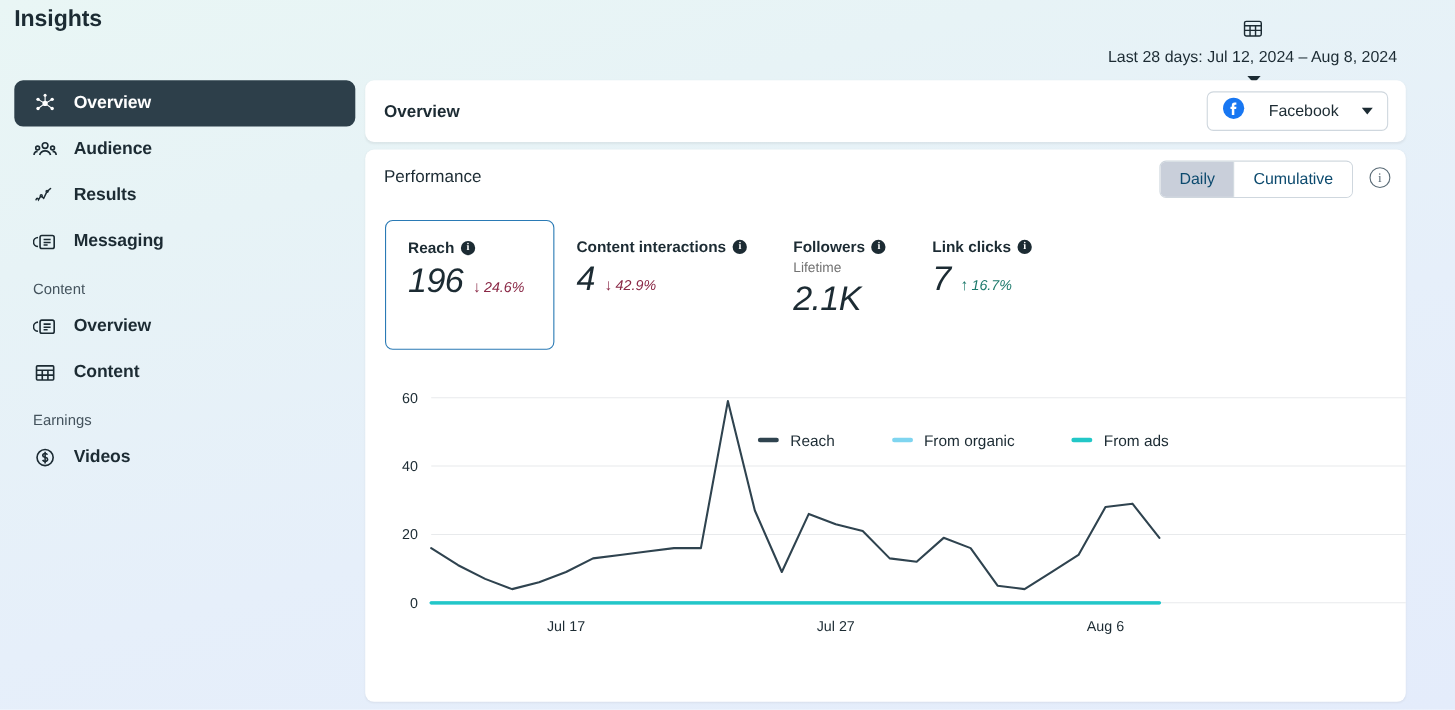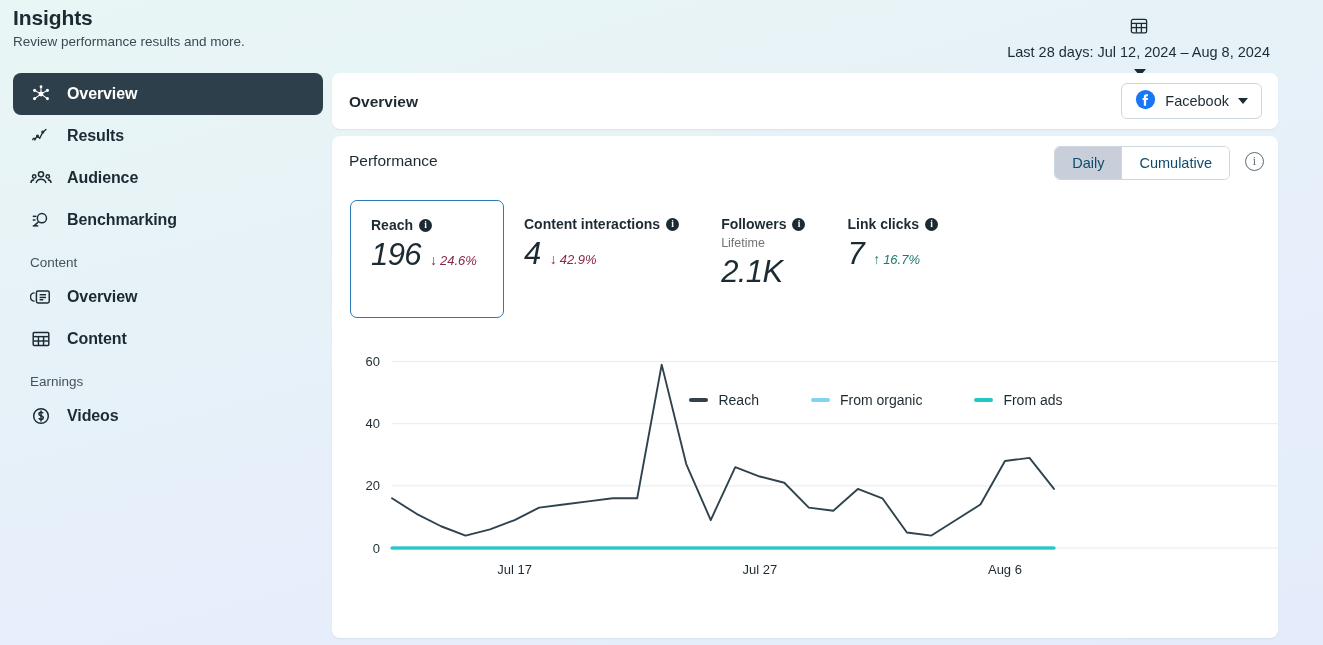--- a/index.html
+++ b/index.html
@@ -53,21 +53,21 @@
   
   .card {
     position: absolute; background: #ffffff; border-radius: 8px;
     box-shadow: 0 1px 2px rgba(0,0,0,0.06);
   }
   #overview-card { left: 332px; top: 73px; width: 946px; height: 56px; }
   .ov-title { position: absolute; left: 17px; top: 20px; font-size: 15.5px; font-weight: 700; color: #1c2b33; }
   .fb-btn {
     position: absolute; right: 16px; top: 10px; height: 36px;
     border: 1px solid #cfd7de; border-radius: 6px; background: #fff;
-    display: flex; align-items: center; gap: 9px; padding: 0 13px; cursor: pointer;
+    display: flex; align-items: center; gap: 21px; padding: 0 13px; cursor: pointer;
   }
   .fb-label { font-size: 14.5px; color: #1c2b33; }
   .fb-caret { width: 0; height: 0; border-left: 5px solid transparent; border-right: 5px solid transparent; border-top: 6px solid #1c2b33; }
 
   #perf-card { left: 332px; top: 136px; width: 946px; height: 502px; }
   .perf-title { position: absolute; left: 17px; top: 16px; font-size: 15.5px; font-weight: 400; color: #1c2b33; }
 
   .seg {
     position: absolute; right: 48px; top: 10px; height: 34px;
     border: 1px solid #cfd7de; border-radius: 6px; overflow: hidden; display: flex;
@@ -120,21 +120,20 @@
   .legend-swatch { width: 19px; height: 4px; border-radius: 2px; }
   .legend-label { font-size: 14px; color: #1c2b33; }
 </style>
 </head>
 <body>
 
 <div class="page">
 
   <div class="hdr">
     <div class="hdr-title">Insights</div>
-    <div class="hdr-sub">Review performance results and more.</div>
 
     <div class="date-picker">
       <span class="cal-icon">
         <svg viewBox="0 0 18 18" width="18" height="18" fill="none" stroke="#1c2b33" stroke-width="1.3">
           <rect x="1.4" y="2.4" width="15.2" height="13.4" rx="1.6"></rect>
           <line x1="1.4" y1="6.4" x2="16.6" y2="6.4"></line>
           <line x1="1.4" y1="10.6" x2="16.6" y2="10.6"></line>
           <line x1="6.4" y1="6.4" x2="6.4" y2="15.8"></line>
           <line x1="11.4" y1="6.4" x2="11.4" y2="15.8"></line>
         </svg>
@@ -156,56 +155,56 @@
           <circle cx="19" cy="17" r="1.7" fill="#fff" stroke="none"></circle>
           <circle cx="12" cy="4" r="1.5" fill="#fff" stroke="none"></circle>
           <path d="M12 12 L5 8 M12 12 L19 8 M12 12 L5 17 M12 12 L19 17 M12 12 L12 4" stroke="#fff" stroke-width="1.1"></path>
         </svg>
       </span>
       <span class="nav-label">Overview</span>
     </div>
 
     <div class="nav-item">
       <span class="nav-icon">
-        <svg viewBox="0 0 24 24" width="22" height="22">
-          <path d="M3 16 q1.2 -3 2.4 0 l2.4 -4 l2.8 2.4 l3.2 -6.4 l3.6 -3.2" stroke="#1c2b33" stroke-width="1.5" fill="none" stroke-linecap="round"></path>
-          <circle cx="8.2" cy="12" r="1.1" fill="none" stroke="#1c2b33" stroke-width="1.2"></circle>
-          <circle cx="14" cy="7.6" r="1.1" fill="none" stroke="#1c2b33" stroke-width="1.2"></circle>
-        </svg>
-      </span>
-      <span class="nav-label">Results</span>
-    </div>
-
-    <div class="nav-item">
-      <span class="nav-icon">
         <svg viewBox="0 0 24 24" width="22" height="22" fill="none" stroke="#1c2b33" stroke-width="1.4">
           <circle cx="12" cy="8" r="2.8"></circle>
           <path d="M6.6 17.4 a5.6 5.6 0 0 1 10.8 0"></path>
           <circle cx="4.6" cy="10.4" r="1.9"></circle>
           <path d="M1 17.4 a3.8 3.8 0 0 1 3.6 -3.6"></path>
           <circle cx="19.4" cy="10.4" r="1.9"></circle>
           <path d="M23 17.4 a3.8 3.8 0 0 0 -3.6 -3.6"></path>
         </svg>
       </span>
       <span class="nav-label">Audience</span>
     </div>
 
-
-    <div class="nav-item">
-      <span class="nav-icon">
-        <svg viewBox="0 0 24 24" width="22" height="22" fill="none" stroke="#1c2b33" stroke-width="1.5">
-          <circle cx="13" cy="10" r="5"></circle>
-          <line x1="9.2" y1="13.8" x2="4.6" y2="18.4"></line>
-          <line x1="3" y1="8" x2="7" y2="8"></line>
-          <line x1="3" y1="12" x2="6" y2="12"></line>
-          <line x1="3" y1="18.4" x2="9" y2="18.4"></line>
-        </svg>
-      </span>
-      <span class="nav-label">Benchmarking</span>
-    </div>
+    <div class="nav-item">
+      <span class="nav-icon">
+        <svg viewBox="0 0 24 24" width="22" height="22">
+          <path d="M3 16 q1.2 -3 2.4 0 l2.4 -4 l2.8 2.4 l3.2 -6.4 l3.6 -3.2" stroke="#1c2b33" stroke-width="1.5" fill="none" stroke-linecap="round"></path>
+          <circle cx="8.2" cy="12" r="1.1" fill="none" stroke="#1c2b33" stroke-width="1.2"></circle>
+          <circle cx="14" cy="7.6" r="1.1" fill="none" stroke="#1c2b33" stroke-width="1.2"></circle>
+        </svg>
+      </span>
+      <span class="nav-label">Results</span>
+    </div>
+
+    <div class="nav-item">
+      <span class="nav-icon">
+        <svg viewBox="0 0 24 24" width="22" height="22" fill="none" stroke="#1c2b33" stroke-width="1.4">
+          <rect x="7" y="5.5" width="14" height="13" rx="1.8"></rect>
+          <line x1="10.5" y1="9.5" x2="17.5" y2="9.5"></line>
+          <line x1="10.5" y1="12.5" x2="17.5" y2="12.5"></line>
+          <line x1="10.5" y1="15" x2="14.5" y2="15"></line>
+          <path d="M5 7.5 a3 3 0 0 0 0 9"></path>
+        </svg>
+      </span>
+      <span class="nav-label">Messaging</span>
+    </div>
+
 
     <div class="nav-section">Content</div>
 
     <div class="nav-item">
       <span class="nav-icon">
         <svg viewBox="0 0 24 24" width="22" height="22" fill="none" stroke="#1c2b33" stroke-width="1.4">
           <rect x="7" y="5.5" width="14" height="13" rx="1.8"></rect>
           <line x1="10.5" y1="9.5" x2="17.5" y2="9.5"></line>
           <line x1="10.5" y1="12.5" x2="17.5" y2="12.5"></line>
           <line x1="10.5" y1="15" x2="14.5" y2="15"></line>

